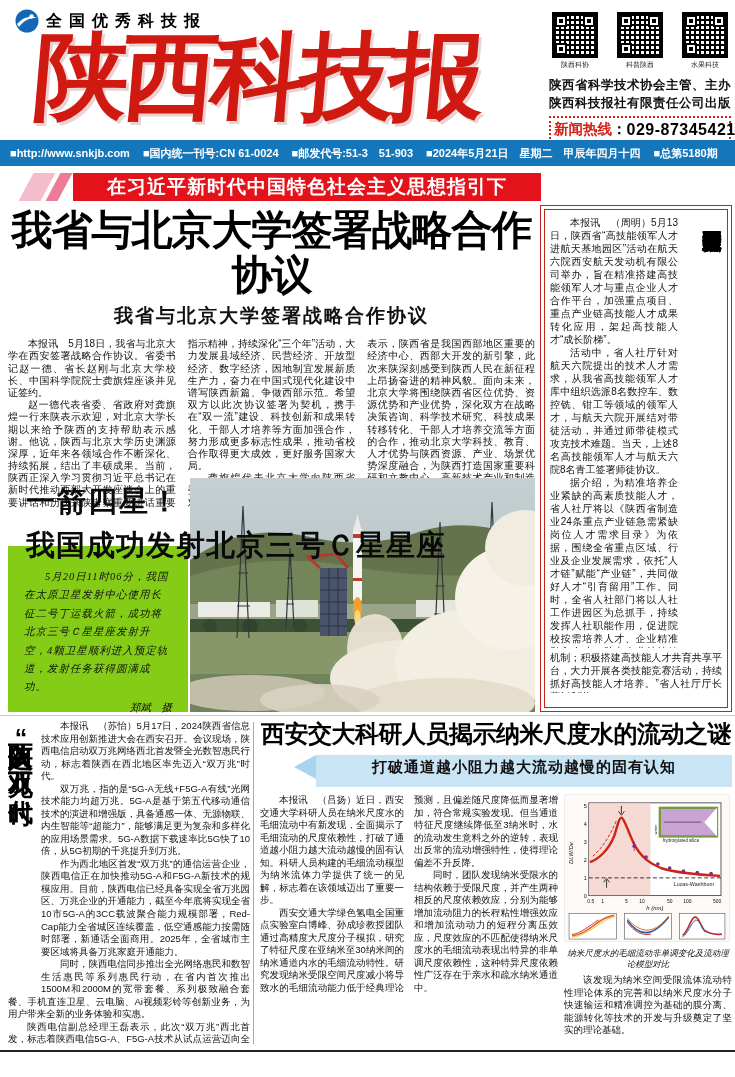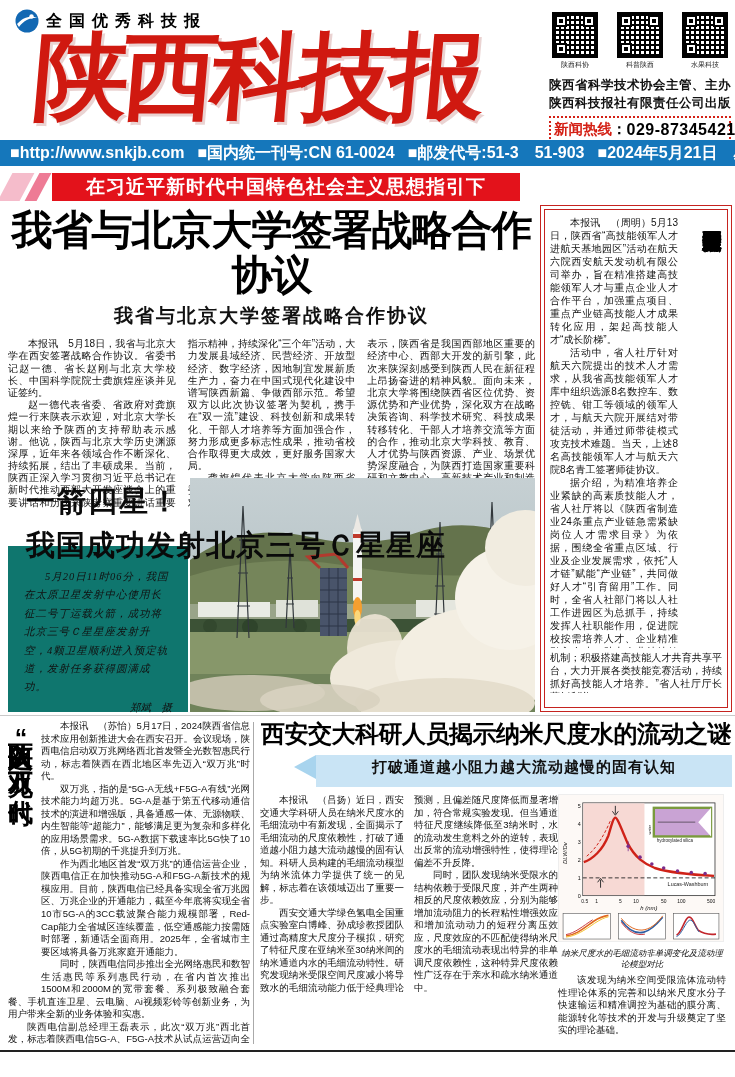--- a/index.html
+++ b/index.html
@@ -25,24 +25,24 @@
   .qr i { left:1px; bottom:1px; display:block; }
   .qr-label { font-size:7px; margin-top:2px; color:#222; }
   .publisher { margin-top:6px; font-size:12.5px; font-weight:bold; line-height:1.45; letter-spacing:0.5px; font-family:"Liberation Serif",serif; }
   .hotline { margin-top:4px; border:2px dotted #d42015; padding:2px 3px; display:flex; align-items:center; white-space:nowrap; }
   .hotline .lab { color:#d42015; font-weight:900; font-size:14.5px; }
   .hotline .lab::after { content:"："; color:#000; }
   .hotline .num { font-weight:900; font-size:16px; color:#000; letter-spacing:0.5px; }
 
   
   .infobar { position:absolute; left:0; top:140px; width:735px; height:26px; background:#1577bb;
-    color:#fff; font-size:16px; font-weight:bold; display:flex; align-items:center; gap:13px; padding-left:10px; white-space:nowrap; }
-
-  
-  .banner-wrap { position:absolute; left:5px; top:173px; width:515px; height:28px; display:flex; align-items:stretch; }
+    color:#fff; font-size:11px; font-weight:bold; display:flex; align-items:center; gap:13px; padding-left:10px; white-space:nowrap; }
+
+  
+  .banner-wrap { position:absolute; left:26px; top:173px; width:515px; height:28px; display:flex; align-items:stretch; }
   .acc1 { width:22px; background:#f5bccb; transform:skewX(-28deg); margin-right:5px; }
   .acc2 { width:12px; background:#ee7b95; transform:skewX(-28deg); margin-right:8px; }
   .banner { flex:1; background:#e3121b; color:#fff; font-size:19px; font-weight:900;
     text-align:center; line-height:28px; letter-spacing:1px; }
 
   
   .lead { position:absolute; left:8px; top:208px; width:527px; }
   .lead h1 { font-size:41px; font-weight:900; text-align:center; letter-spacing:-1px; line-height:1.1; color:#000; }
   .lead .sub { font-size:19px; font-weight:bold; text-align:center; margin-top:5px; letter-spacing:2px; }
   .lead .body { margin-top:9px; height:172px; overflow:hidden; column-count:3; column-gap:12px; }
@@ -56,21 +56,21 @@
   .sb-text p.bt { line-height:1.3; }
   .sb-vtitle { flex:1; writing-mode:vertical-rl; text-orientation:upright; font-weight:900;
     font-size:19px; line-height:1; margin-left:3px; height:432px; color:#000; }
   .sb-closing { margin-top:3px; height:42px; overflow:hidden; font-size:10px; line-height:1.3; text-align:justify; }
 
   
   .rocket { position:absolute; left:8px; top:462px; width:527px; height:250px; }
   .rocket-head { position:absolute; left:18px; top:20px; z-index:3; font-family:"DejaVu Serif",serif; font-weight:bold; color:#0a0a0a; }
   .rocket-head .l1 { font-size:29px; letter-spacing:2px; }
   .rocket-head .l2 { font-size:29px; letter-spacing:1px; margin-top:4px; }
-  .photo-caption { position:absolute; left:0; top:84px; width:180px; height:166px; background:#0f766e;
+  .photo-caption { position:absolute; left:0; top:84px; width:180px; height:166px; background:#84cc16;
     padding:22px 16px 8px; }
   .photo-caption .cap { font-size:10.5px; line-height:1.75; font-style:italic; text-indent:2em;
     font-family:"Liberation Serif",serif; letter-spacing:1px; }
   .photo-caption .credit { font-size:10.5px; font-style:italic; text-align:right; margin-top:4px; font-family:"Liberation Serif",serif; }
   .photo { position:absolute; left:182px; top:16px; width:345px; height:234px; }
 
   .hrule { position:absolute; left:0; top:715px; width:735px; height:1px; background:#c9c9c9; }
   .vrule { position:absolute; left:253px; top:722px; width:1px; height:322px; background:#aaa; }
 
   
@@ -82,21 +82,21 @@
   
   .xjtu { position:absolute; left:260px; top:718px; width:472px; height:330px; }
   .xjtu h2 { font-size:24px; font-weight:900; text-align:center; letter-spacing:-0.5px; color:#000; }
   .xjtu .subbar { position:relative; margin:5px 0 0 56px; height:32px; background:#c9e4f5;
     font-size:15px; font-weight:bold; text-align:center; line-height:24px; letter-spacing:1px; }
   .xjtu .subbar::before { content:""; position:absolute; left:-22px; top:0; border-top:12px solid transparent;
     border-bottom:12px solid transparent; border-right:22px solid #a8d4ee; }
   .xjtu-body { display:flex; margin-top:7px; height:266px; }
   .xjtu-cols { width:298px; column-count:2; column-gap:10px; height:266px; overflow:hidden; }
   .xjtu-cols p.bt { font-size:9.5px; line-height:1.32; }
-  .xjtu-fig { width:168px; margin-left:0; }
+  .xjtu-fig { width:168px; margin-left:6px; }
   .fig-frame { background:#fdf9f6; border:1px solid #eee; }
   .fig-caption { font-size:8.5px; font-style:italic; text-align:center; line-height:1.3; margin:2px 0 4px;
     font-family:"Liberation Serif",serif; }
   .fig-closing { font-size:9.5px; line-height:1.32; text-align:justify; text-indent:2em; }
 
   
   .footer { position:absolute; left:0; top:1050px; width:735px; border-top:2px solid #222;
     padding:24px 8px 0; display:flex; justify-content:space-between; font-size:11px; font-weight:bold; white-space:nowrap; }
 </style>
 </head>

